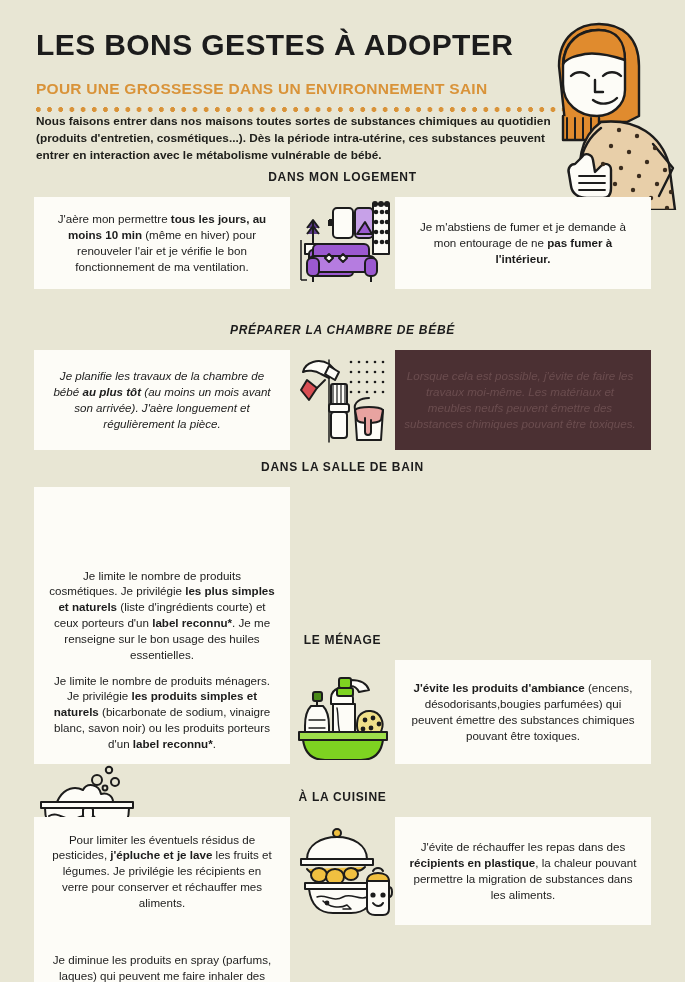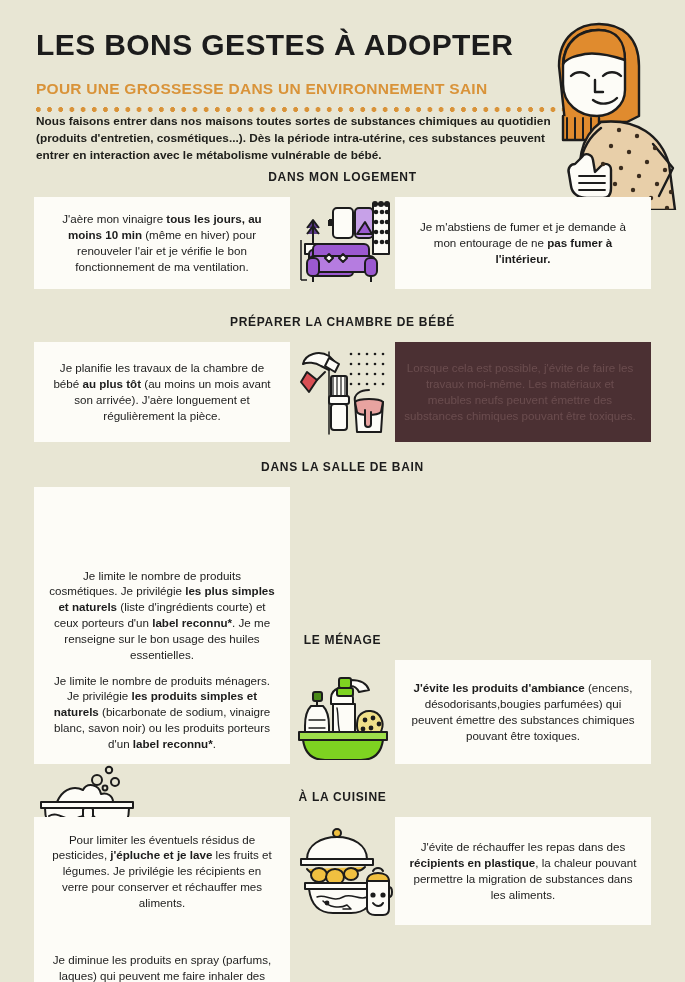--- a/index.html
+++ b/index.html
@@ -97,21 +97,21 @@
     width: 105px;
     display: flex;
     align-items: center;
     justify-content: center;
     background: transparent;
   }
   .card b { font-weight: 700; }
 
   
   #sec-logement { top: 170px; }
-  #sec-chambre  { top: 315px; }
+  #sec-chambre  { top: 323px; font-style: italic; }
   #sec-bain     { top: 460px; }
   #sec-menage   { top: 633px; }
   #sec-cuisine  { top: 790px; }
 
   #sec-logement .row, #sec-logement .card { height: 92px; }
   #sec-chambre  .row, #sec-chambre  .card { height: 100px; }
   #sec-bain     .row, #sec-bain     .card { height: 118px; flex-direction: column; }
   #sec-menage   .row, #sec-menage   .card { height: 104px; }
   #sec-cuisine  .row, #sec-cuisine  .card { height: 108px; }
   .icon-cell { height: inherit; }
@@ -179,21 +179,21 @@
           <circle cx="126" cy="190" r="2.2"></circle>
           <circle cx="66" cy="186" r="2.2"></circle>
       </g>
     </svg>
   </div>
 
   <div class="section" id="sec-logement">
     <div class="sec-head">DANS MON LOGEMENT</div>
     <div class="row">
       <div class="card">
-          <div><span>J'aère mon vinaigre </span><b>tous les jours, au moins 10 min</b><span> (même en hiver) pour renouveler l'air et je vérifie le bon fonctionnement de ma ventilation.</span></div>
+          <div><span>J'aère mon permettre </span><b>tous les jours, au moins 10 min</b><span> (même en hiver) pour renouveler l'air et je vérifie le bon fonctionnement de ma ventilation.</span></div>
         </div>
       <div class="icon-cell">
         <svg viewBox="0 0 96 86" width="96" height="86">
           <g stroke="#1c1c1c" stroke-width="2" fill="none" stroke-linejoin="round">
             <rect x="38" y="8" width="20" height="30" rx="4" fill="#fdfcf7"></rect>
             <rect x="60" y="8" width="18" height="30" rx="4" fill="#c7a1e8"></rect>
             <path d="M62 34 L70 22 L77 34 Z" fill="#9b59d0"></path>
             <path d="M34 20 L38 20 M34 20 L34 26 M36 20 L36 26"></path>
             <path d="M80 4 L80 52 M86 4 L86 52 M92 4 L92 52" stroke-width="1.5"></path>
             <rect x="78" y="4" width="16" height="50" fill="#fdfcf7"></rect>

